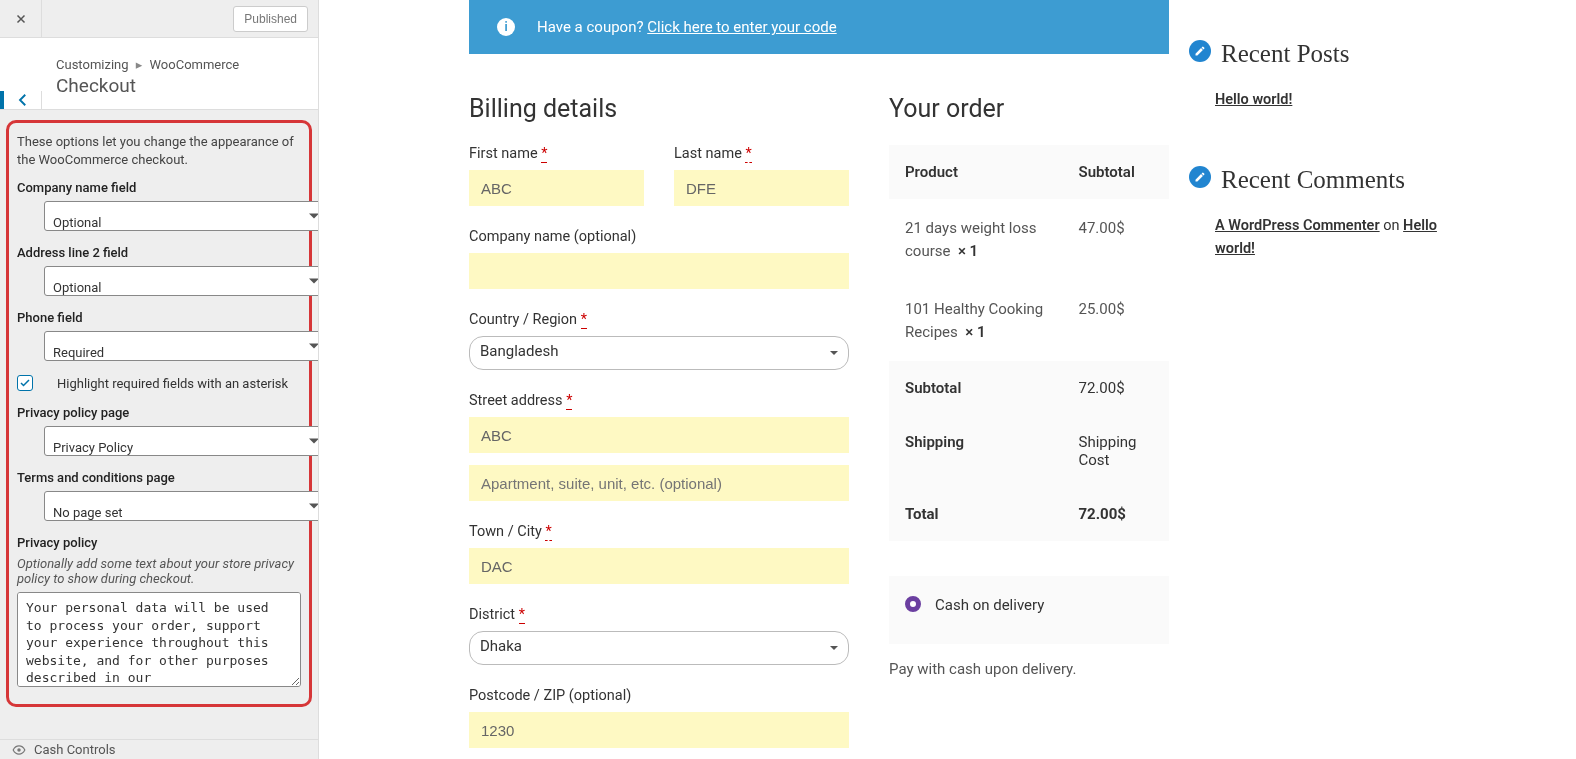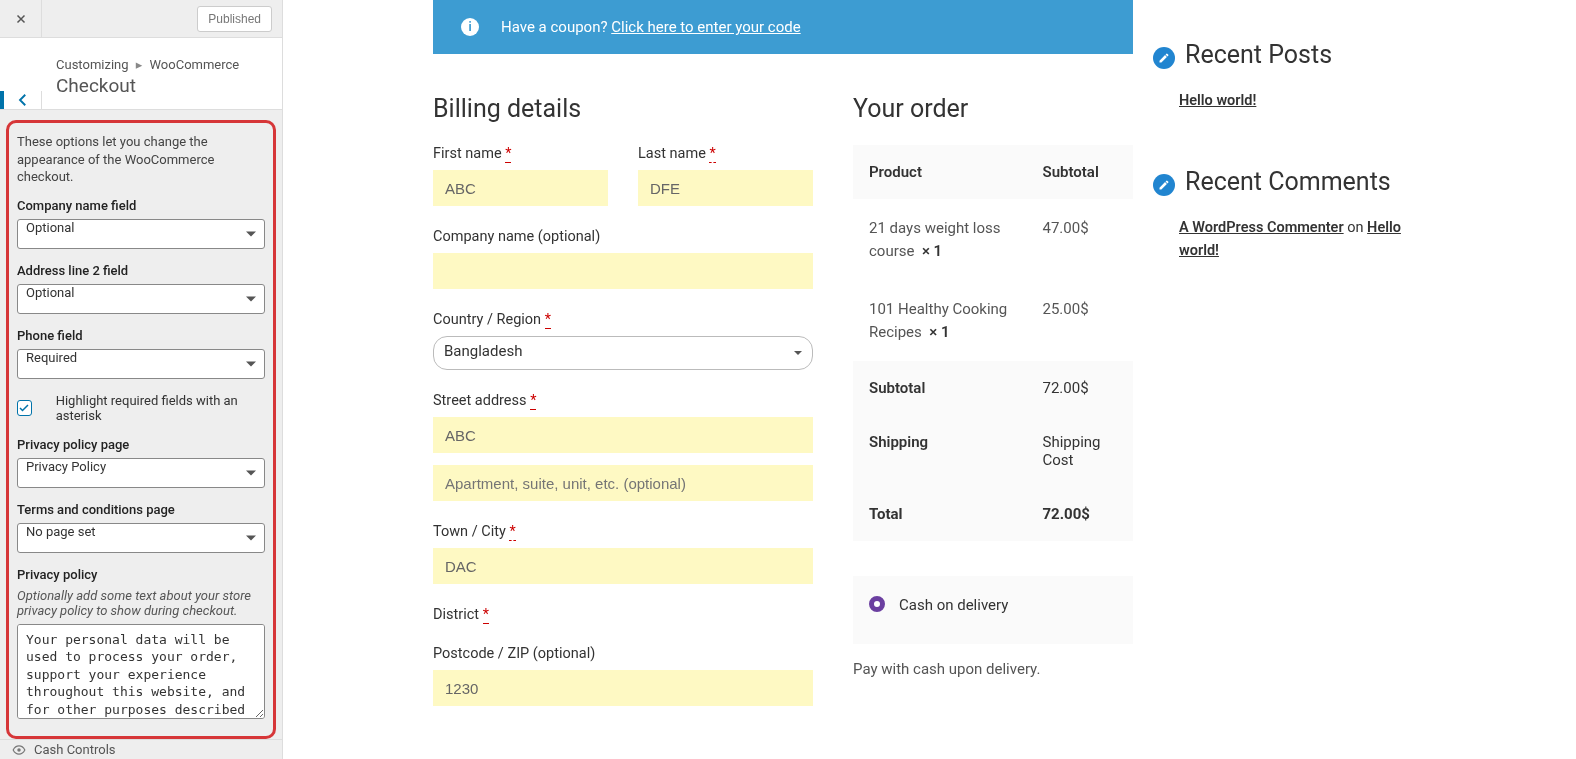--- a/index.html
+++ b/index.html
@@ -1,40 +1,40 @@
 <!DOCTYPE html>
 <html><head>
 <meta charset="utf-8">
 <style>
   * { box-sizing: border-box; margin: 0; padding: 0; }
   body { font-family: -apple-system, BlinkMacSystemFont, "Segoe UI", Roboto, sans-serif; font-size: 13px; color: #333; background: #fff; overflow: hidden; }
   .app { display: flex; width: 1576px; height: 759px; }
 
   
-  .sidebar { width: 283px; background: #eeeeee; border-right: 1px solid #ddd; display: flex; flex-direction: column; position: relative; }
+  .sidebar { width: 319px; background: #eeeeee; border-right: 1px solid #ddd; display: flex; flex-direction: column; position: relative; }
   .top-row { display: flex; align-items: center; height: 38px; border-bottom: 1px solid #ddd; background: #eee; }
   .close-box { width: 42px; height: 38px; display: flex; align-items: center; justify-content: center; border-right: 1px solid #ddd; cursor: pointer; }
   .close-box svg { width: 14px; height: 14px; }
   .top-spacer { flex: 1; }
   .published-btn { background: #fff; border: 1px solid #ccc; border-radius: 3px; padding: 4px 10px; margin-right: 10px; color: #777; font-size: 12px; height: 26px; line-height: 16px; }
 
   .breadcrumb-row { display: flex; align-items: flex-end; border-bottom: 1px solid #ddd; background: #fff; min-height: 72px; }
   .back-box { width: 42px; display: flex; align-items: center; justify-content: center; border-right: 1px solid #ddd; cursor: pointer; border-left: 4px solid #0073aa; background:#fff; }
   .back-box svg { width: 18px; height: 18px; color: #0073aa; }
   .bc-text { flex: 1; padding: 12px 14px; }
   .bc-line1 { font-size: 13px; color: #555; }
   .bc-line1 .sep { color: #888; margin: 0 4px; }
   .bc-line2 { font-size: 19px; color: #555; font-weight: 400; margin-top: 2px; }
 
   .panel-body { flex: 1; overflow-y: auto; padding: 10px 0 0 0; position: relative; }
   .panel-inner { margin: 0 6px; border: 3px solid #d63638; border-radius: 10px; padding: 10px 8px 14px 8px; background: #eee; }
   .desc-text { font-size: 13px; color: #444; line-height: 1.35; margin-bottom: 12px; }
   .field-label { font-size: 13px; color: #222; margin-bottom: 6px; font-weight: 500; }
   .field-label.italic { font-style: italic; color: #555; font-weight: 400; margin-top: 3px; }
-  .sel { width: 100%; height: 30px; border: 1px solid #888; border-radius: 3px; background: #fff; padding: 0 36px 0 8px; font-size: 13px; position: relative; display:flex; align-items:flex-start; cursor:pointer; margin-bottom: 14px; }
+  .sel { width: 100%; height: 30px; border: 1px solid #888; border-radius: 3px; background: #fff; padding: 0 36px 0 8px; font-size: 13px; position: relative; display:flex; align-items:flex-end; cursor:pointer; margin-bottom: 14px; margin-left: 27px; }
   .sel::after { content: ""; position: absolute; right: 8px; top: 50%; width: 0; height: 0; border-left: 5px solid transparent; border-right: 5px solid transparent; border-top: 5px solid #555; transform: translateY(-50%); }
   .chk-row { display: flex; align-items: center; gap: 24px; margin: 4px 0 14px 0; }
   .chk { width: 16px; height: 16px; border: 1px solid #0073aa; border-radius: 3px; background: #fff; display:flex; align-items:center; justify-content:center; }
   .chk svg { width: 12px; height: 12px; color: #0073aa; display:block; }
   .textarea { width: 100%; min-height: 95px; border: 1px solid #888; border-radius: 3px; background: #fff; padding: 6px 8px; font-size: 13px; color: #333; resize: both; line-height: 1.35; }
 
   .hide-controls { position: absolute; bottom: 0; left: 0; right: 0; height: 20px; border-top: 1px solid #ddd; display:flex; align-items:center; padding: 0 12px; color:#555; font-size:13px; background:#eee; overflow:hidden; }
   .hide-controls svg { width:14px; height:14px; margin-right:8px; }
 
   
@@ -68,21 +68,21 @@
   table.order-table tfoot th { background: #fafafa; font-weight:600; }
   table.order-table tfoot td { background: #fafafa; color:#333; }
   table.order-table tfoot tr.total td, table.order-table tfoot tr.total th { font-weight:700; }
 
   .pay-box { background: #fafafa; margin-top: 35px; padding: 20px 16px; }
   .pay-opt { display:flex; align-items:flex-start; gap: 14px; margin-bottom: 10px; }
   .radio { width:16px; height:16px; border-radius:50%; border:5px solid #6b3fa0; background:#fff; flex-shrink:0; }
   .pay-opt-label { font-size:15px; color:#333; }
   .pay-desc { font-size:15px; color:#555; padding: 16px 0 0 0; }
 
-  .widget-h { display:flex; align-items:flex-end; gap: 10px; margin-bottom: 20px; }
+  .widget-h { display:flex; align-items:flex-start; gap: 10px; margin-bottom: 20px; font-family: Liberation Serif, serif; }
   .widget-h .wic { width:22px; height:22px; border-radius:50%; background:#2185d0; display:flex; align-items:center; justify-content:center; }
   .widget-h .wic svg { width:12px; height:12px; color:#fff; }
   .widget-h h3 { font-size: 25px; font-weight:400; color:#333; }
   .wlink { font-size:14.5px; color:#333; text-decoration:underline; font-weight:600; cursor:pointer; line-height:1.6; }
   .wlink.thin { font-weight:400; text-decoration:none; }
   .widget-block { margin-bottom: 55px; padding-left: 26px; }
 </style>
 </head>
 <body>
 
@@ -216,20 +216,23 @@
               <input class="inp ph" placeholder="Apartment, suite, unit, etc. (optional)" style="">
             </div>
 
             <div class="fld">
               <span class="flabel"><span>Town / City</span> <span class="req">*</span></span>
               <input class="inp" value="DAC" style="">
             </div>
 
             <div class="fld">
               <span class="flabel"><span>District</span> <span class="req">*</span></span>
+              <div class="selbox">
+                  <span>Dhaka</span>
+                </div>
             </div>
 
             <div class="fld">
               <span class="flabel">Postcode / ZIP (optional)</span>
               <input class="inp" value="1230" style="">
             </div>
           </div>
 
           <div class="order">
             <h2 class="sec">Your order</h2>

